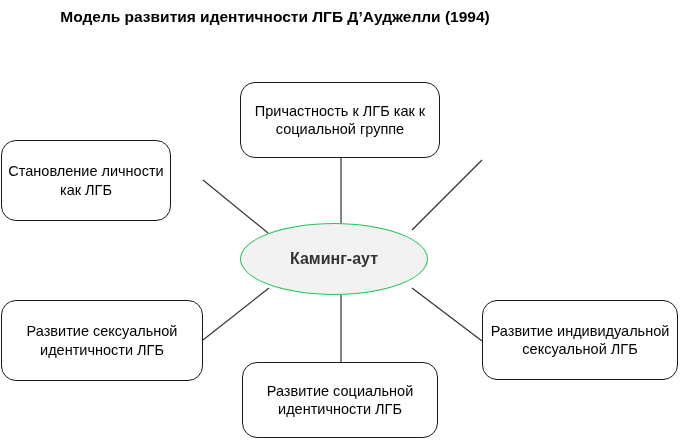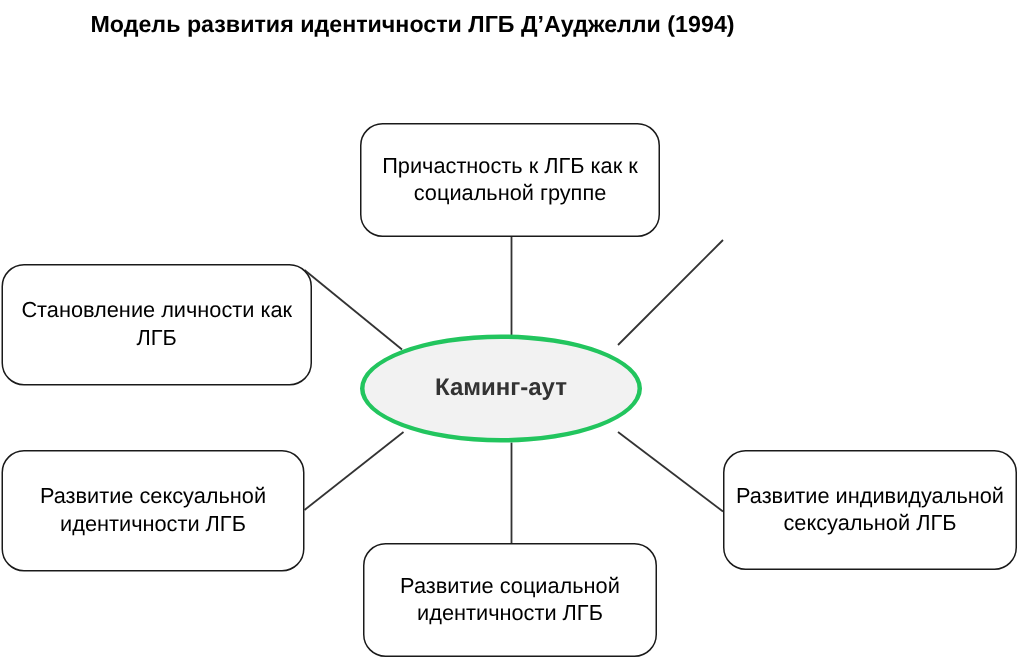--- a/index.html
+++ b/index.html
@@ -40,35 +40,35 @@
     border-radius: 15px;
     display: flex;
     align-items: center;
     justify-content: center;
     text-align: center;
     font-size: 14.5px;
     line-height: 1.25;
     color: #000000;
     padding: 4px 6px;
   }
-  .node-top-left      { left: 1px;   top: 140px; width: 207px; height: 81px; margin-top: 36px; }
+  .node-top-left      { left: 1px;   top: 140px; width: 170px; height: 81px; }
   .node-top-center    { left: 240px; top: 82px;  width: 200px; height: 76px; }
   .node-top-right     { left: 480px; top: 120px; width: 198px; height: 80px; }
   .node-bottom-left   { left: 1px;   top: 300px; width: 202px; height: 81px; }
   .node-bottom-center { left: 242px; top: 362px; width: 196px; height: 76px; }
   .node-bottom-right  { left: 482px; top: 300px; width: 196px; height: 80px; }
   .center-ellipse {
     position: absolute;
     left: 240px;
     top: 223px;
     width: 188px;
     height: 72px;
     box-sizing: border-box;
     background: #f2f2f2;
-    border: 3px solid #22c55e;
+    border: 1px solid #22c55e;
     border-radius: 50%;
     display: flex;
     align-items: center;
     justify-content: center;
     text-align: center;
     font-size: 16px;
     font-weight: bold;
     color: #333333;
   }
 </style>

